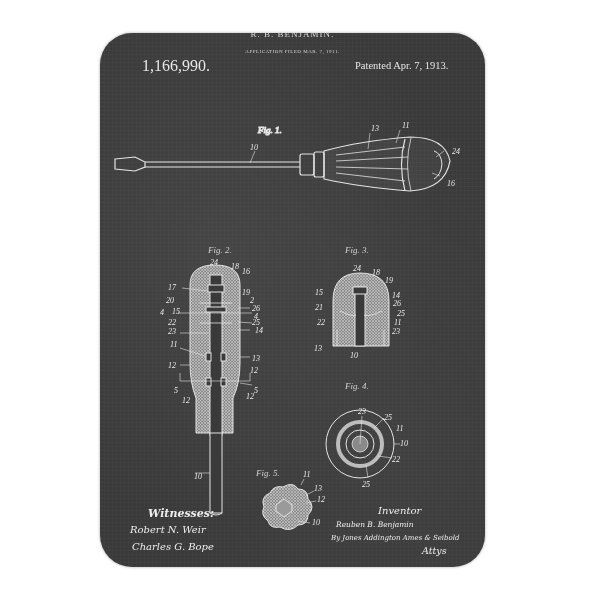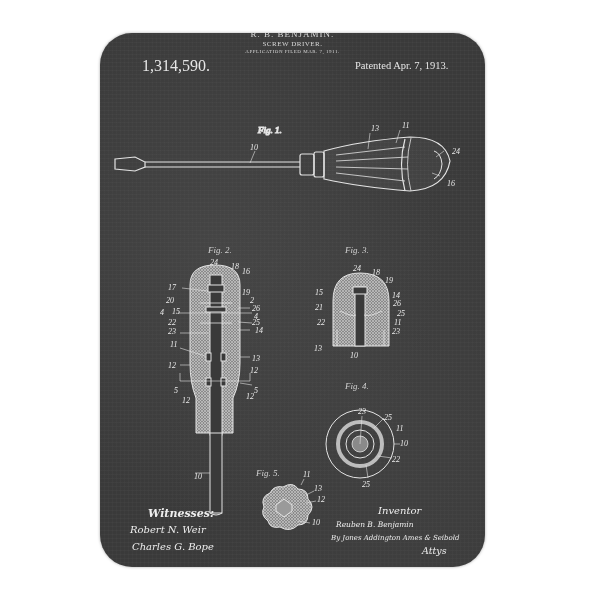--- a/index.html
+++ b/index.html
@@ -29,23 +29,22 @@
   svg.drawing { position: absolute; left: 0; top: 0; }
   .script { font-family: "DejaVu Serif", serif; font-style: italic; fill: #eeeeee; }
   .lbl { font-family: "Liberation Serif", serif; font-style: italic; fill: #e8e8e8; font-size: 8px; }
   .figlbl { font-family: "Liberation Serif", serif; font-style: italic; fill: #d0d0d0; font-size: 9px; }
 </style>
 </head>
 <body>
 
 <div class="poster">
   <div class="hdr inventor">R. B. BENJAMIN.</div>
-  <div class="hdr title">SCREW DRIVER.</div>
   <div class="hdr filed">APPLICATION FILED MAR. 7, 1911.</div>
-  <div class="patno">1,314,590.</div>
+  <div class="patno">1,166,990.</div>
   <div class="patdate">Patented Apr. 7, 1913.</div>
 
   <svg class="drawing" width="397" height="534" viewBox="0 0 397 534">
     <defs>
       <pattern id="hatch" width="3" height="3" patternUnits="userSpaceOnUse">
         <rect width="3" height="3" fill="#8a8a8a"></rect>
         <path d="M0 0 L3 3 M3 0 L0 3" stroke="#cfcfcf" stroke-width="0.6"></path>
       </pattern>
     </defs>
 

